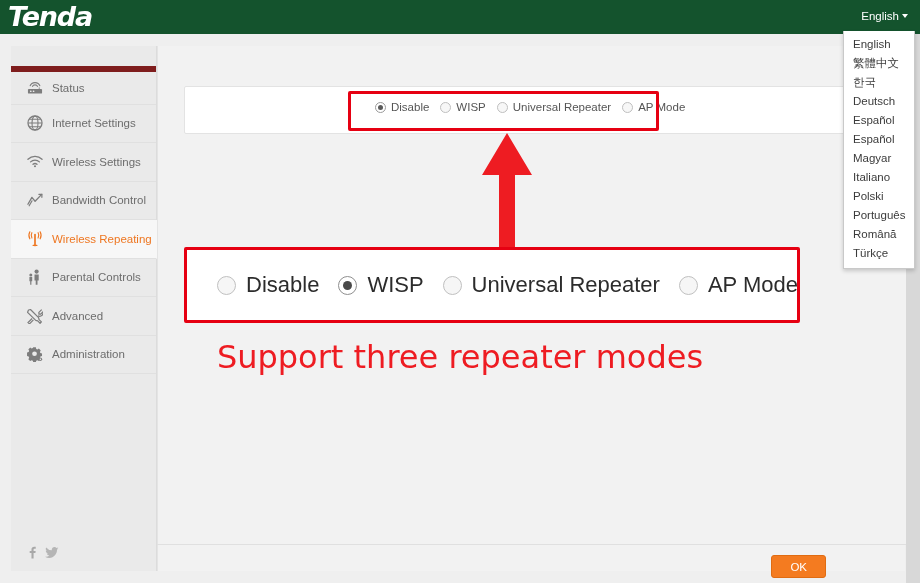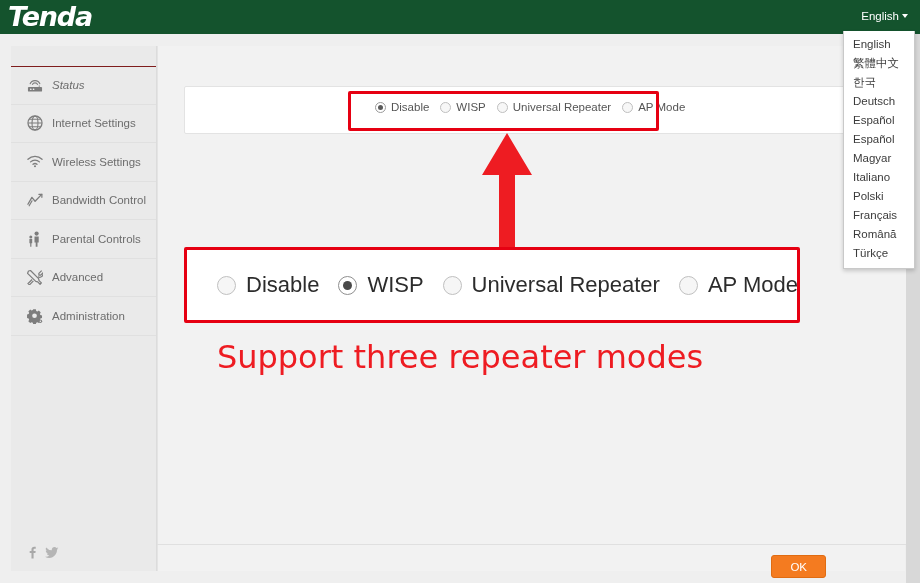--- a/index.html
+++ b/index.html
@@ -86,21 +86,21 @@
   .side-top-pad { height: 20px; }
   .nav-item {
     position: relative;
     height: 38.5px;
     display: flex;
     align-items: center;
     padding-left: 16px;
     border-bottom: 1px solid #e0e0e0;
     cursor: pointer;
   }
-  .nav-item:first-of-type { border-top: 1px solid #7f1d1d; font-style: italic; }
+  .nav-item:first-of-type { border-top: 6px solid #7f1d1d; }
   .nav-item .nav-label {
     font-size: 11.5px;
     color: #6d6d6d;
     margin-left: 9px;
     line-height: 14px;
     white-space: nowrap;
   }
   .nav-item.active {
     background: #f7f7f7;
     border-right: 1px solid #f7f7f7;
@@ -310,21 +310,21 @@
   <div class="lang-menu" id="lang-menu">
       <div class="lang-item">English</div>
       <div class="lang-item">繁體中文</div>
       <div class="lang-item">한국</div>
       <div class="lang-item">Deutsch</div>
       <div class="lang-item">Español</div>
       <div class="lang-item">Español</div>
       <div class="lang-item">Magyar</div>
       <div class="lang-item">Italiano</div>
       <div class="lang-item">Polski</div>
-      <div class="lang-item">Français</div>
+      <div class="lang-item">Português</div>
       <div class="lang-item">Română</div>
       <div class="lang-item">Türkçe</div>
     </div>
 
   <div class="sidebar">
     <div class="side-top-pad"></div>
     <div id="nav-list">
         <div class="nav-item">
           <span class="nav-icon">
             <svg width="17" height="15" viewBox="0 0 17 15">
@@ -361,20 +361,31 @@
         </div>
         <div class="nav-item">
           <span class="nav-icon">
             <svg width="17" height="14" viewBox="0 0 17 14">
               <path d="M1 11.5L5.2 4.2l3.4 4.1L15.6 1" fill="none" stroke="#7d7d7d" stroke-width="1.4" stroke-linecap="round" stroke-linejoin="round"></path>
               <path d="M12.6 1h3.2v3.1" fill="none" stroke="#7d7d7d" stroke-width="1.3" stroke-linecap="round"></path>
               <path d="M2.3 13.2l3-5.3" stroke="#7d7d7d" stroke-width="1.2" stroke-linecap="round"></path>
             </svg>
           </span>
           <span class="nav-label">Bandwidth Control</span>
+        </div>
+        <div class="nav-item active">
+          <span class="nav-icon">
+            <svg width="17" height="16" viewBox="0 0 17 16">
+              <path d="M5.2 1.3a5.6 5.6 0 0 0 0 5.6M3 .4a7.8 7.8 0 0 0 0 7.4" fill="none" stroke="#ee7722" stroke-width="1.2" stroke-linecap="round"></path>
+              <path d="M11.8 1.3a5.6 5.6 0 0 1 0 5.6M14 .4a7.8 7.8 0 0 1 0 7.4" fill="none" stroke="#ee7722" stroke-width="1.2" stroke-linecap="round"></path>
+              <path d="M8.5 3.2v11.6" stroke="#ee7722" stroke-width="1.8" stroke-linecap="round"></path>
+              <path d="M6.6 14.8h3.8" stroke="#ee7722" stroke-width="1.5" stroke-linecap="round"></path>
+            </svg>
+          </span>
+          <span class="nav-label">Wireless Repeating</span>
         </div>
         <div class="nav-item">
           <span class="nav-icon">
             <svg width="14" height="16" viewBox="0 0 14 16">
               <circle cx="8.6" cy="2.6" r="2.1" fill="#7d7d7d"></circle>
               <path d="M6.5 5.4h4.2v6.1H9.5v4.2H7.7v-4.2H6.5z" fill="#7d7d7d"></path>
               <circle cx="2.8" cy="6.1" r="1.5" fill="#7d7d7d"></circle>
               <path d="M1.4 8h2.8v4.2H3.4v3.6H2.2v-3.6H1.4z" fill="#7d7d7d"></path>
             </svg>
           </span>

